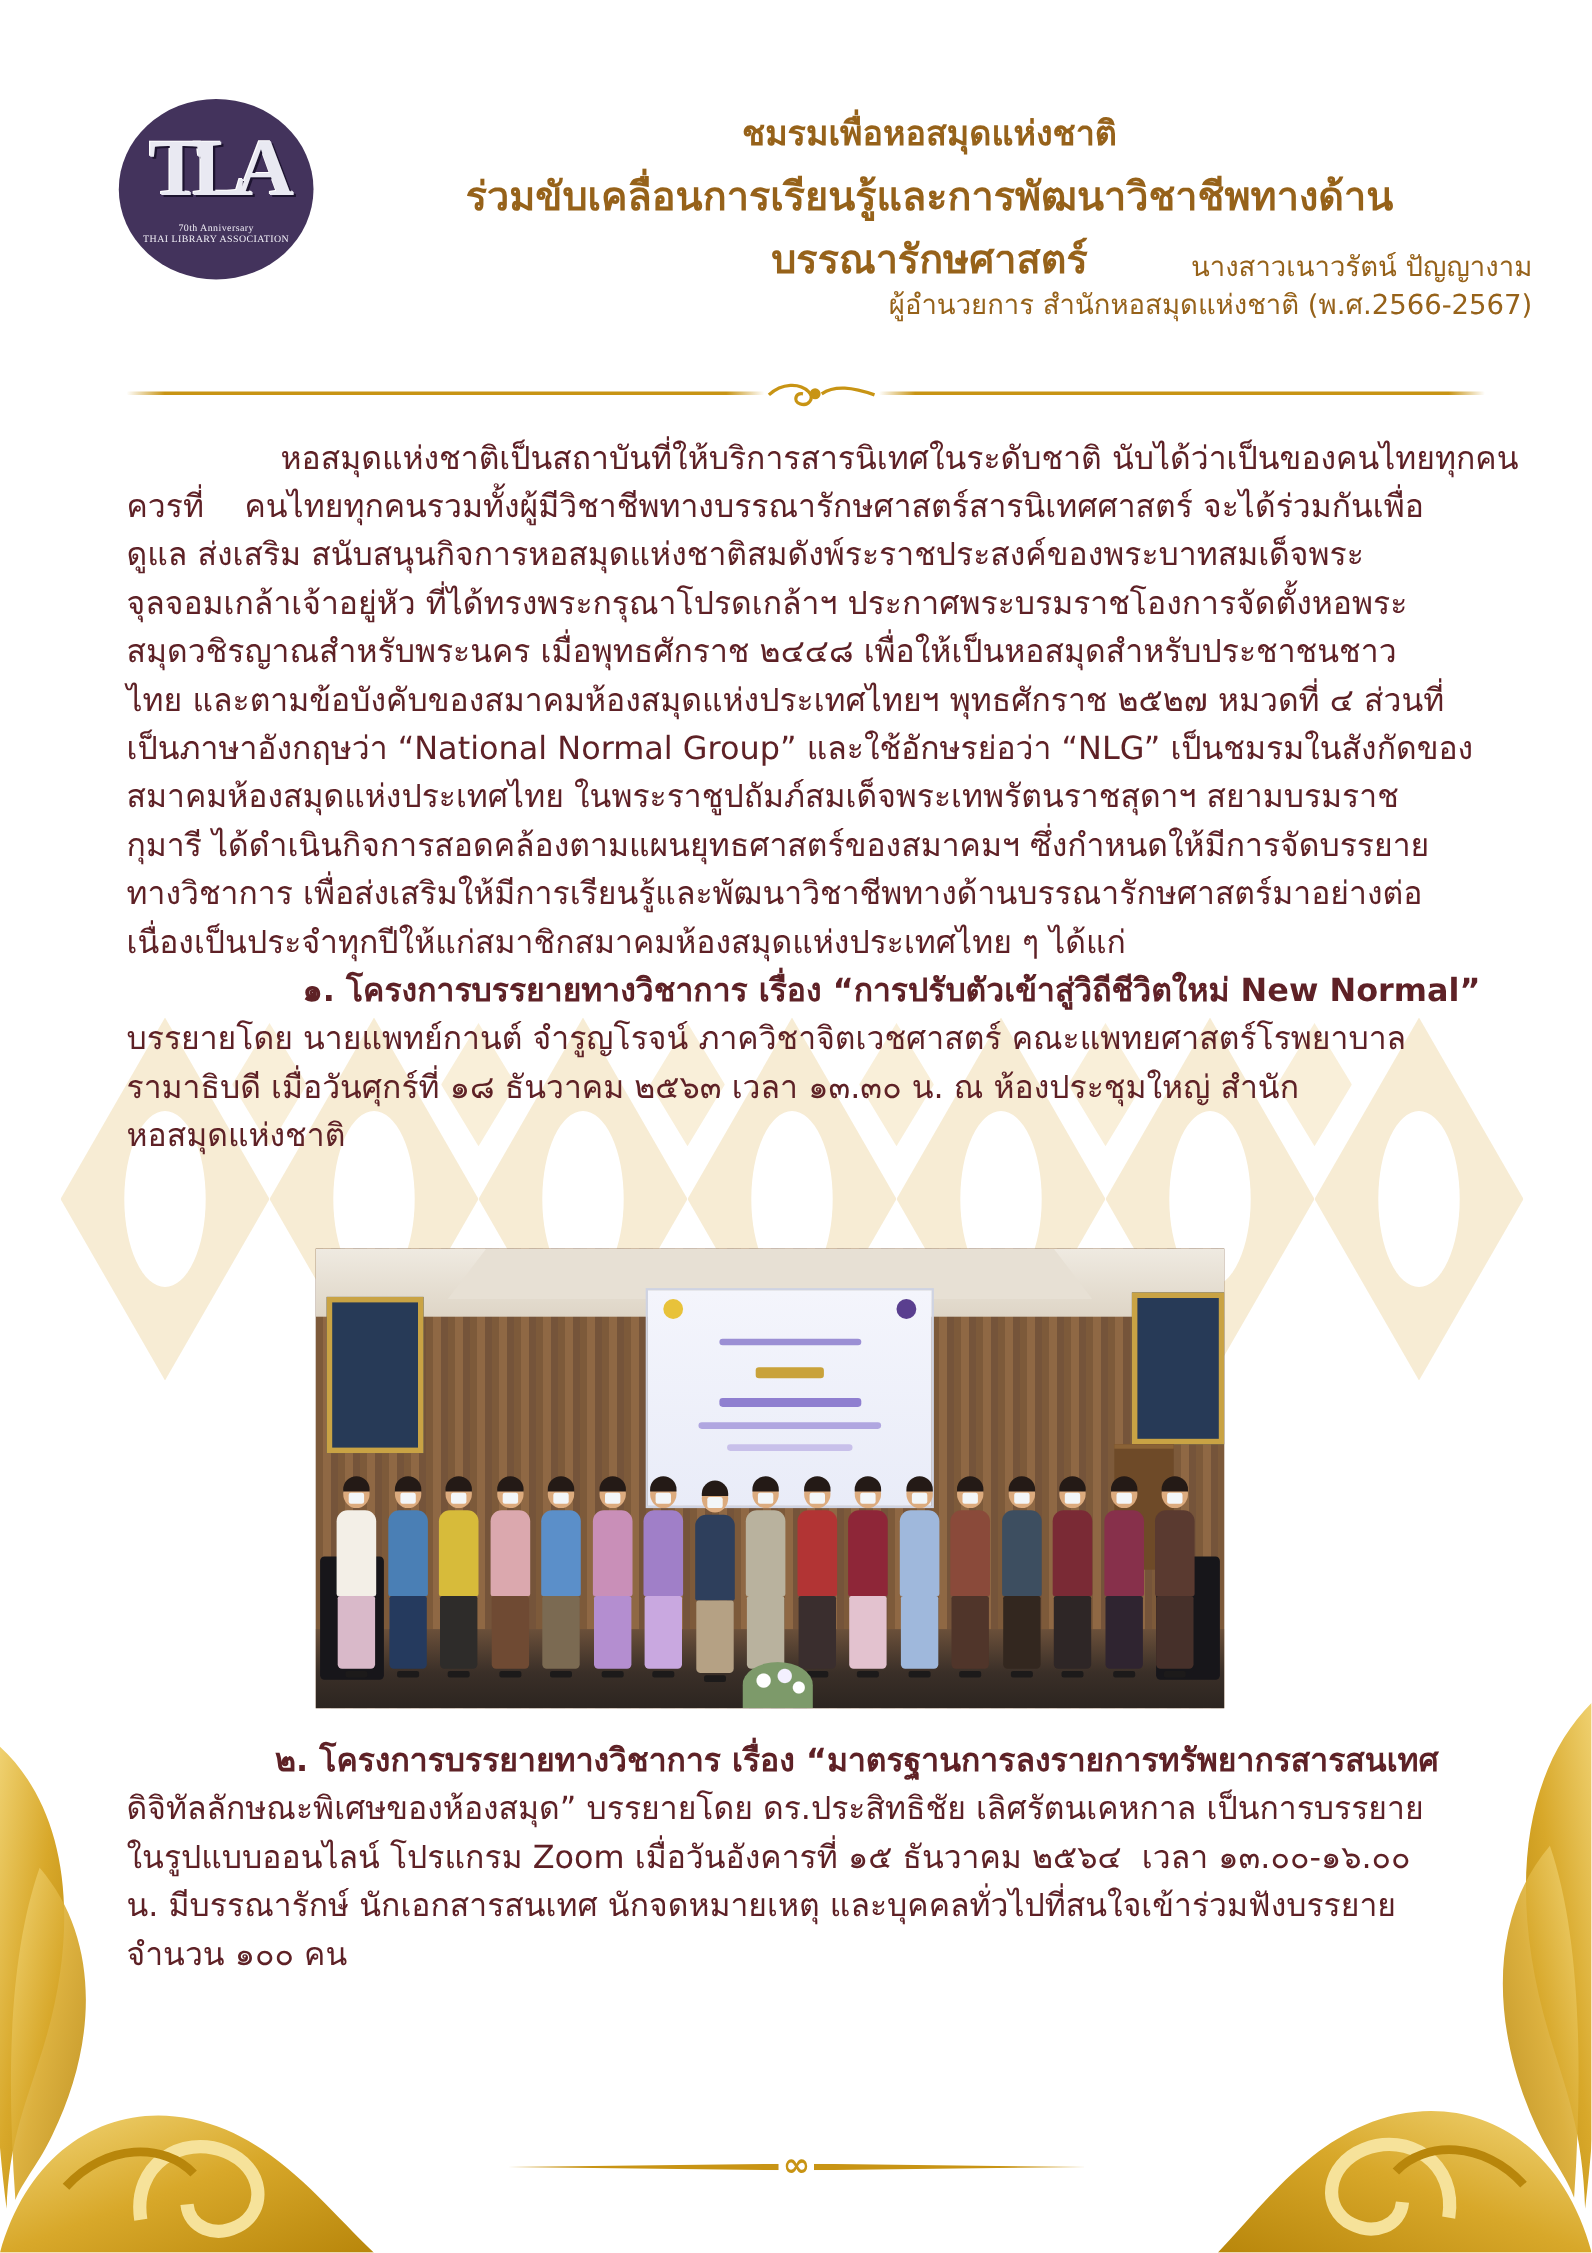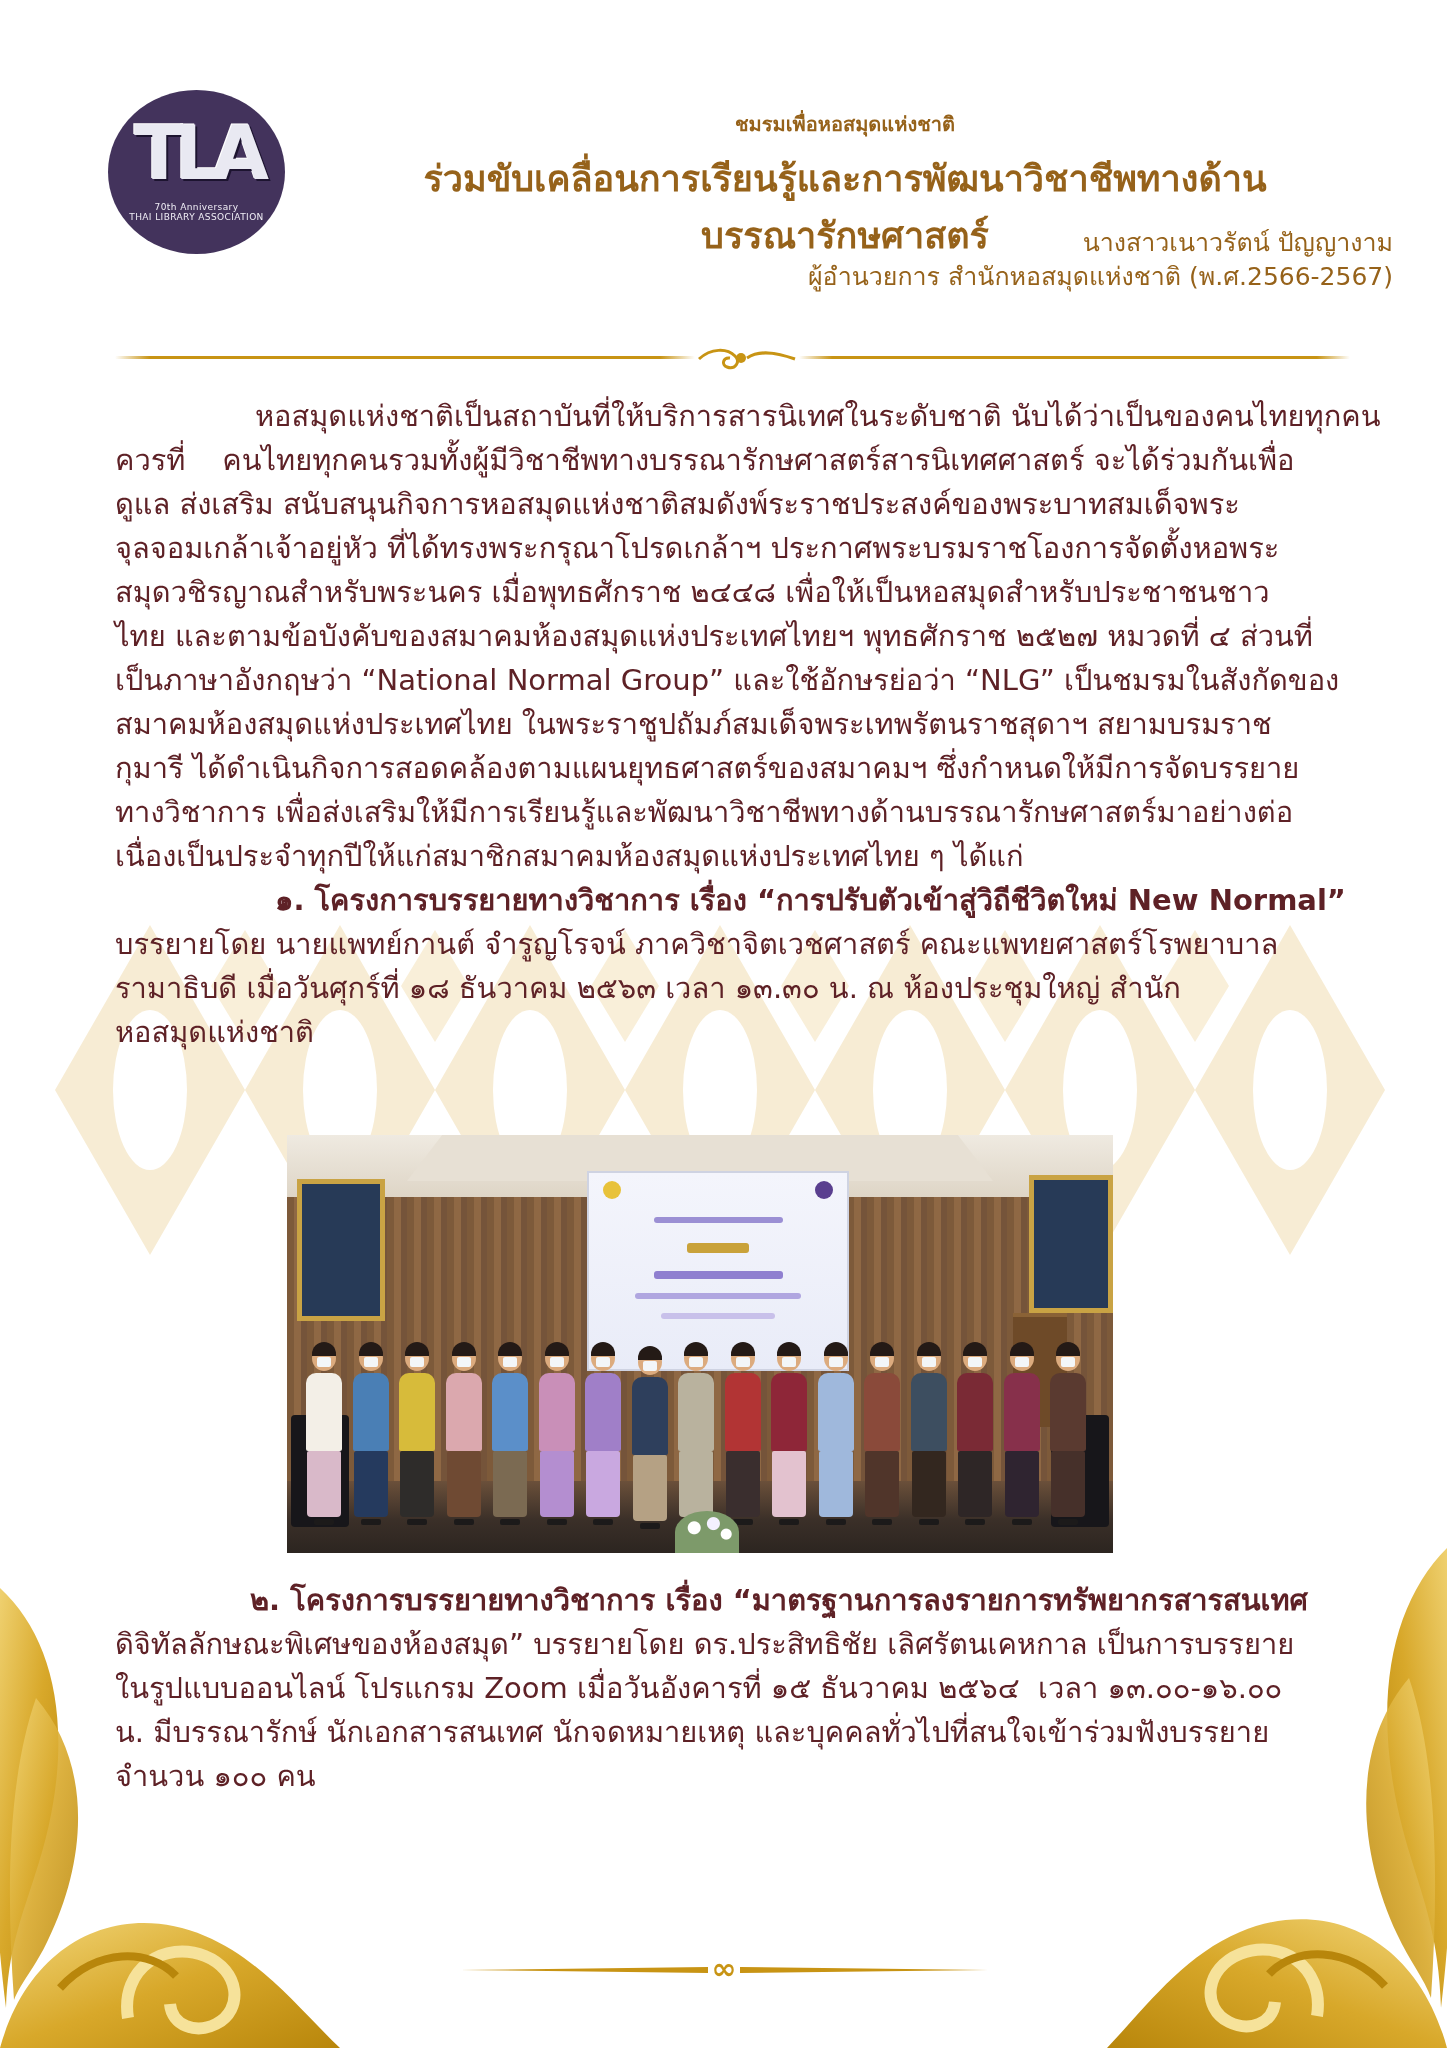--- a/index.html
+++ b/index.html
@@ -10,29 +10,29 @@
   .page{position:relative;width:1447px;height:2048px;background:#fff;overflow:hidden;
         font-family:"DejaVu Sans","Liberation Sans",sans-serif;}
   
   #watermarks{position:absolute;left:0;top:0;width:100%;height:100%;z-index:1;pointer-events:none;}
   .wm-d{position:absolute;clip-path:polygon(50% 0,100% 50%,50% 100%,0 50%);background:var(--cream);}
   .wm-d .in{position:absolute;left:50%;top:50%;transform:translate(-50%,-50%);
             background:#fff;border-radius:50%;}
   .wm-s{position:absolute;clip-path:polygon(50% 0,100% 50%,50% 100%,0 50%);background:#f9efd9;}
   
   .logo{position:absolute;left:108px;top:90px;width:177px;height:164px;border-radius:50%;
-        background:var(--purple);z-index:3;}
+        background:var(--purple);z-index:3;font-family:Liberation Serif, serif;}
   .logo .tla{position:absolute;left:0;top:28px;width:100%;text-align:center;
         font-weight:bold;font-size:74px;line-height:70px;letter-spacing:-10px;
         color:#e9e9f2;text-shadow:2px 2px 0 #1d1430,-1px -1px 0 #ffffff;}
   .logo .badge{position:absolute;left:0;top:112px;width:100%;text-align:center;
         color:#f0eef6;font-size:9px;line-height:10px;letter-spacing:.4px;}
   
   .head-col{position:absolute;left:290px;top:0;width:1110px;text-align:center;z-index:3;color:var(--gold);}
-  .t1{position:absolute;left:0;top:108px;width:100%;font-size:20px;font-weight:bold;}
+  .t1{position:absolute;left:0;top:96px;width:100%;font-size:31px;font-weight:bold;}
   .t2{position:absolute;left:0;top:150px;width:100%;font-size:36px;font-weight:bold;}
   .author{position:absolute;right:54px;top:226px;width:700px;text-align:right;z-index:3;
           color:var(--gold);font-size:25px;line-height:34px;}
   
   .div-top{position:absolute;left:115px;top:346px;width:1235px;height:26px;z-index:3;}
   .div-top .ln{position:absolute;top:10px;height:3px;border-radius:2px;
       background:linear-gradient(90deg,rgba(200,148,20,0) 0,var(--orn) 6%,var(--orn) 94%,rgba(200,148,20,0) 100%);}
   .div-bot{position:absolute;left:0;top:1952px;width:1447px;height:36px;z-index:3;}
   .taper-l{position:absolute;top:15px;left:460px;width:248px;height:6px;
       background:var(--orn);clip-path:polygon(0 50%,100% 0,100% 100%);}

